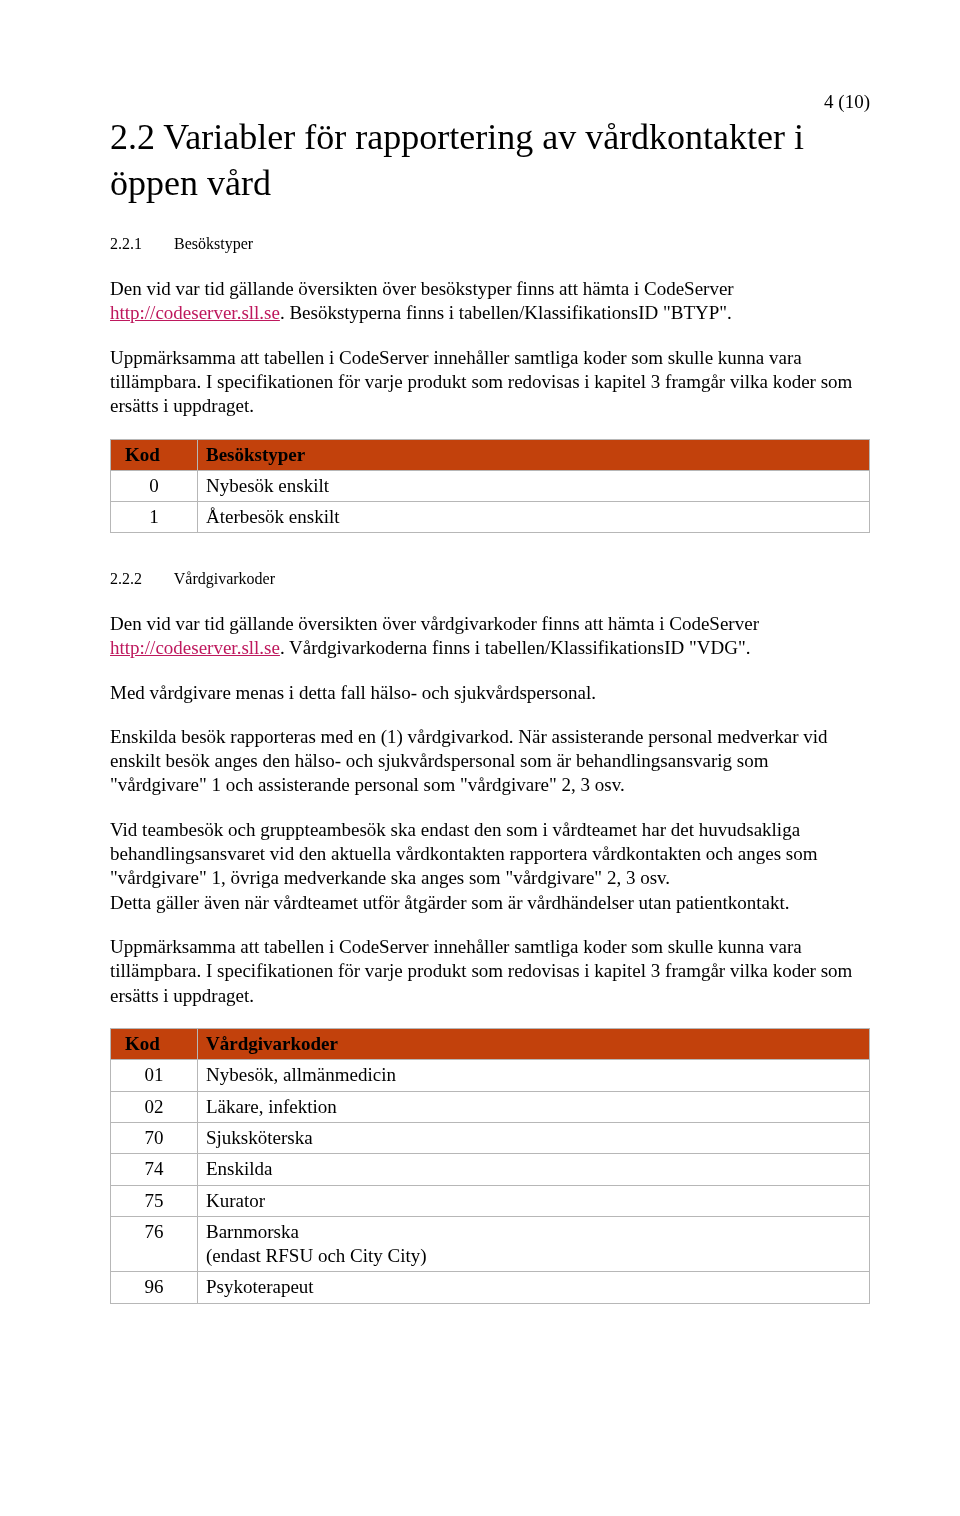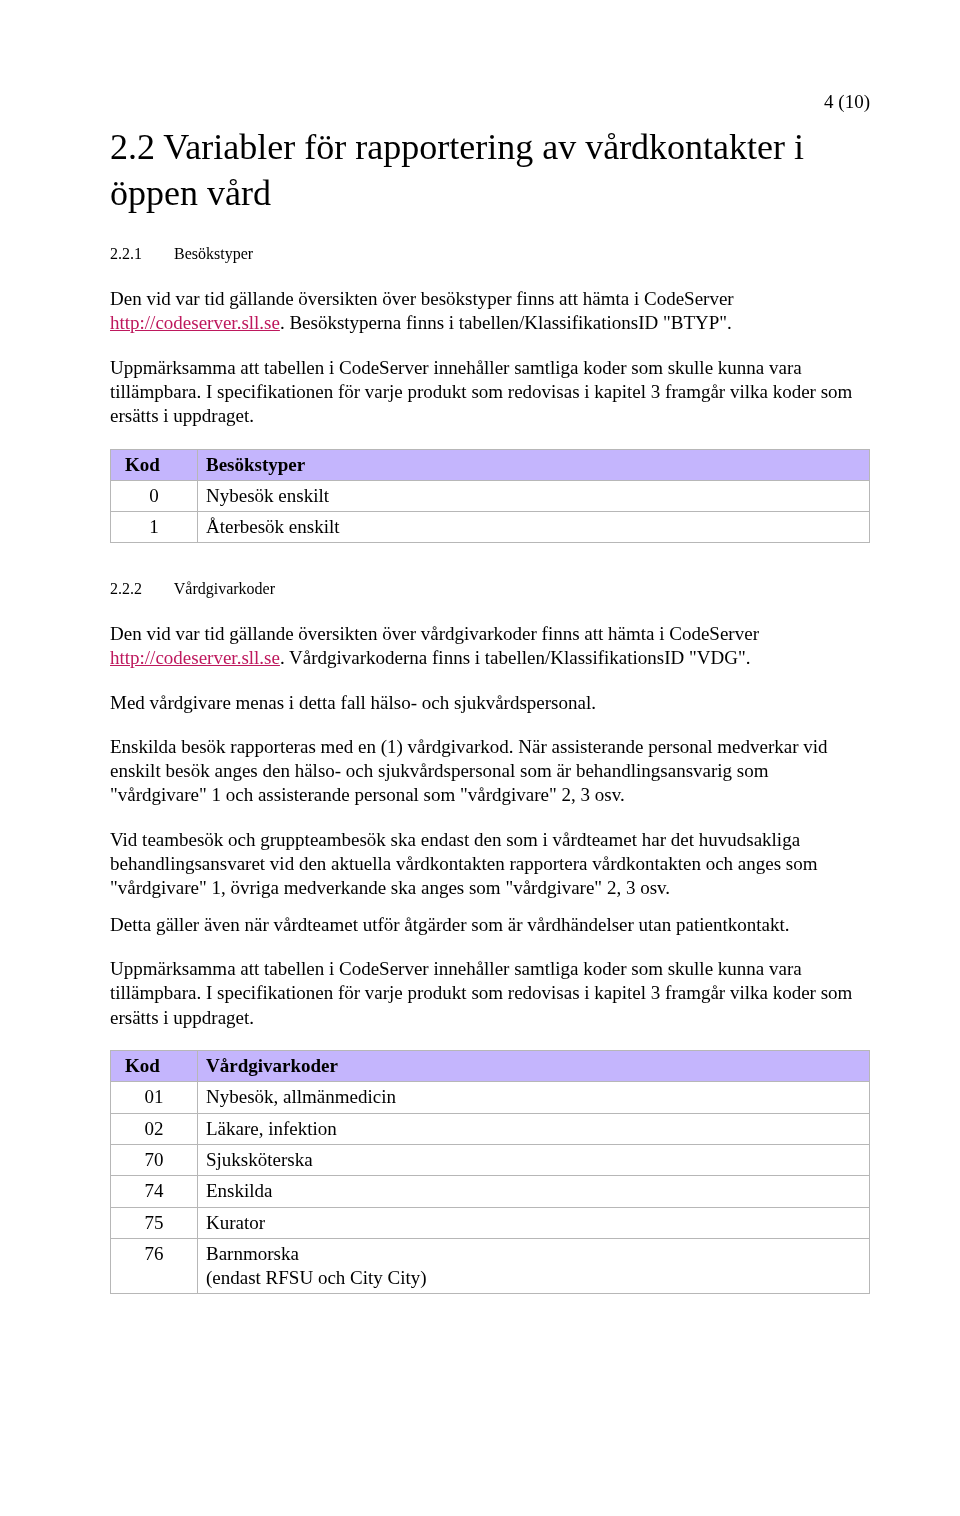--- a/index.html
+++ b/index.html
@@ -9,21 +9,21 @@
     padding: 90px 90px 60px 110px;
     color: #000;
     font-size: 19px;
     line-height: 1.28;
     width: 960px;
     box-sizing: border-box;
   }
   .page-num {
     text-align: right;
     font-size: 19px;
-    margin-bottom: 10px;
+    margin-bottom: 0;
   }
   h2.h2 {
     font-family: Georgia, "Times New Roman", serif;
     font-weight: normal;
     font-size: 36px;
     margin: 0 0 28px 0;
   }
   h3.h3 {
     font-family: Georgia, "Times New Roman", serif;
     font-weight: normal;
@@ -47,21 +47,21 @@
     margin: 0 0 36px 0;
     font-family: "Times New Roman", Times, serif;
     font-size: 19px;
   }
   table.codes th, table.codes td {
     border: 1px solid #b7b7b7;
     padding: 3px 8px 3px 8px;
     vertical-align: top;
   }
   table.codes th {
-    background: #c4b5fd;
+    background: #c2410c;
     font-weight: bold;
     text-align: left;
   }
   table.codes td:first-child, table.codes th:first-child {
     width: 64px;
     text-align: center;
   }
   table.codes th:first-child {
     text-align: left;
     padding-left: 14px;
@@ -111,21 +111,21 @@
   <span class="num">2.2.2</span>
   <span>Vårdgivarkoder</span>
 </h3>
 
 <p class="para">
   <span>Den vid var tid gällande översikten över vårdgivarkoder finns att hämta i CodeServer </span><a class="link">http://codeserver.sll.se</a><span>. Vårdgivarkoderna finns i tabellen/KlassifikationsID "VDG".</span>
 </p>
 
 <p class="para">Med vårdgivare menas i detta fall hälso- och sjukvårdspersonal.</p>
 <p class="para">Enskilda besök rapporteras med en (1) vårdgivarkod. När assisterande personal medverkar vid enskilt besök anges den hälso- och sjukvårdspersonal som är behandlingsansvarig som "vårdgivare" 1 och assisterande personal som "vårdgivare" 2, 3 osv.</p>
-<p class="para" style="margin-bottom:12px">Vid teambesök och gruppteambesök ska endast den som i vårdteamet har det huvudsakliga behandlingsansvaret vid den aktuella vårdkontakten rapportera vårdkontakten och anges som "vårdgivare" 1, övriga medverkande ska anges som "vårdgivare" 2, 3 osv.</p>
+<p class="para" style="margin-bottom:0">Vid teambesök och gruppteambesök ska endast den som i vårdteamet har det huvudsakliga behandlingsansvaret vid den aktuella vårdkontakten rapportera vårdkontakten och anges som "vårdgivare" 1, övriga medverkande ska anges som "vårdgivare" 2, 3 osv.</p>
 <p class="para">Detta gäller även när vårdteamet utför åtgärder som är vårdhändelser utan patientkontakt.</p>
 <p class="para">Uppmärksamma att tabellen i CodeServer innehåller samtliga koder som skulle kunna vara tillämpbara. I specifikationen för varje produkt som redovisas i kapitel 3 framgår vilka koder som ersätts i uppdraget.</p>
 
 <table class="codes">
   <thead>
     <tr>
       <th>Kod</th>
       <th>Vårdgivarkoder</th>
     </tr>
   </thead>
@@ -150,14 +150,18 @@
       <td>75</td>
       <td>Kurator</td>
     </tr>
     <tr>
       <td>76</td>
       <td>
         <span>Barnmorska</span><br>
         <span>(endast RFSU och City City)</span>
       </td>
     </tr>
+    <tr>
+      <td>96</td>
+      <td>Psykoterapeut</td>
+    </tr>
   </tbody>
 </table>
 
 </body></html>

